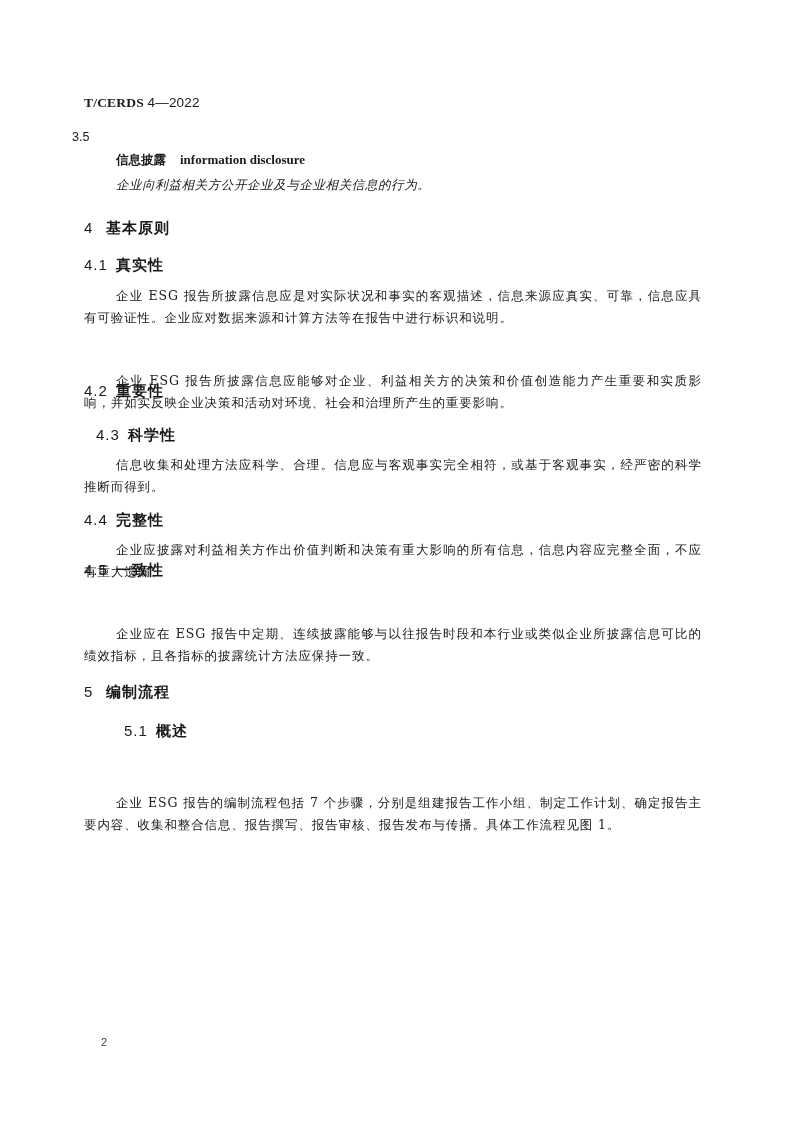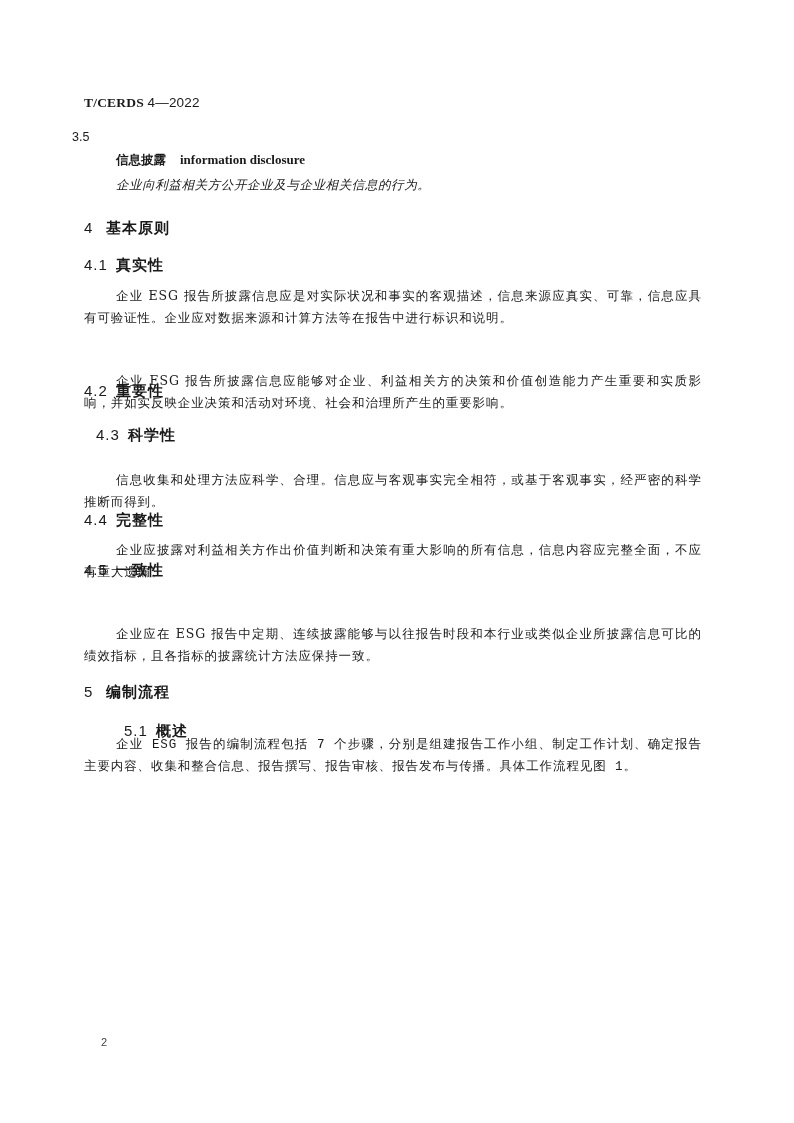--- a/index.html
+++ b/index.html
@@ -95,34 +95,34 @@
 <div class="abs para" style="top:285px;">企业 ESG 报告所披露信息应是对实际状况和事实的客观描述，信息来源应真实、可靠，信息应具有可验证性。企业应对数据来源和计算方法等在报告中进行标识和说明。</div>
 
 <div class="abs heading" style="left:84px; top:342px;">
   <span class="hnum" style="width:32px;margin-top:40px;">4.2</span><span>重要性</span>
 </div>
 <div class="abs para" style="top:370px;">企业 ESG 报告所披露信息应能够对企业、利益相关方的决策和价值创造能力产生重要和实质影响，并如实反映企业决策和活动对环境、社会和治理所产生的重要影响。</div>
 
 <div class="abs heading" style="left:84px; top:426px;">
   <span class="hnum" style="width:32px;margin-left:12px;">4.3</span><span>科学性</span>
 </div>
-<div class="abs para" style="top:454px;margin-top:15px;">信息收集和处理方法应科学、合理。信息应与客观事实完全相符，或基于客观事实，经严密的科学推断而得到。</div>
+<div class="abs para" style="top:454px;">信息收集和处理方法应科学、合理。信息应与客观事实完全相符，或基于客观事实，经严密的科学推断而得到。</div>
 
 <div class="abs heading" style="left:84px; top:511px;">
   <span class="hnum" style="width:32px;">4.4</span><span>完整性</span>
 </div>
 <div class="abs para" style="top:539px;">企业应披露对利益相关方作出价值判断和决策有重大影响的所有信息，信息内容应完整全面，不应有重大遗漏。</div>
 
 <div class="abs heading" style="left:84px; top:561px;">
   <span class="hnum" style="width:32px;">4.5</span><span>一致性</span>
 </div>
 <div class="abs para" style="top:623px;">企业应在 ESG 报告中定期、连续披露能够与以往报告时段和本行业或类似企业所披露信息可比的绩效指标，且各指标的披露统计方法应保持一致。</div>
 
 <div class="abs heading" style="left:84px; top:683px;">
   <span class="hnum" style="width:22px;">5</span><span>编制流程</span>
 </div>
 
 <div class="abs heading" style="left:84px; top:722px;">
   <span class="hnum" style="width:32px;margin-left:40px;">5.1</span><span>概述</span>
 </div>
-<div class="abs para" style="top:734px;font-family:Liberation Mono, monospace;">企业 ESG 报告的编制流程包括 7 个步骤，分别是组建报告工作小组、制定工作计划、确定报告主要内容、收集和整合信息、报告撰写、报告审核、报告发布与传播。具体工作流程见图 1。</div>
+<div class="abs para" style="top:792px;">企业 ESG 报告的编制流程包括 7 个步骤，分别是组建报告工作小组、制定工作计划、确定报告主要内容、收集和整合信息、报告撰写、报告审核、报告发布与传播。具体工作流程见图 1。</div>
 
 <div class="abs page-num">2</div>
 
 </body></html>

